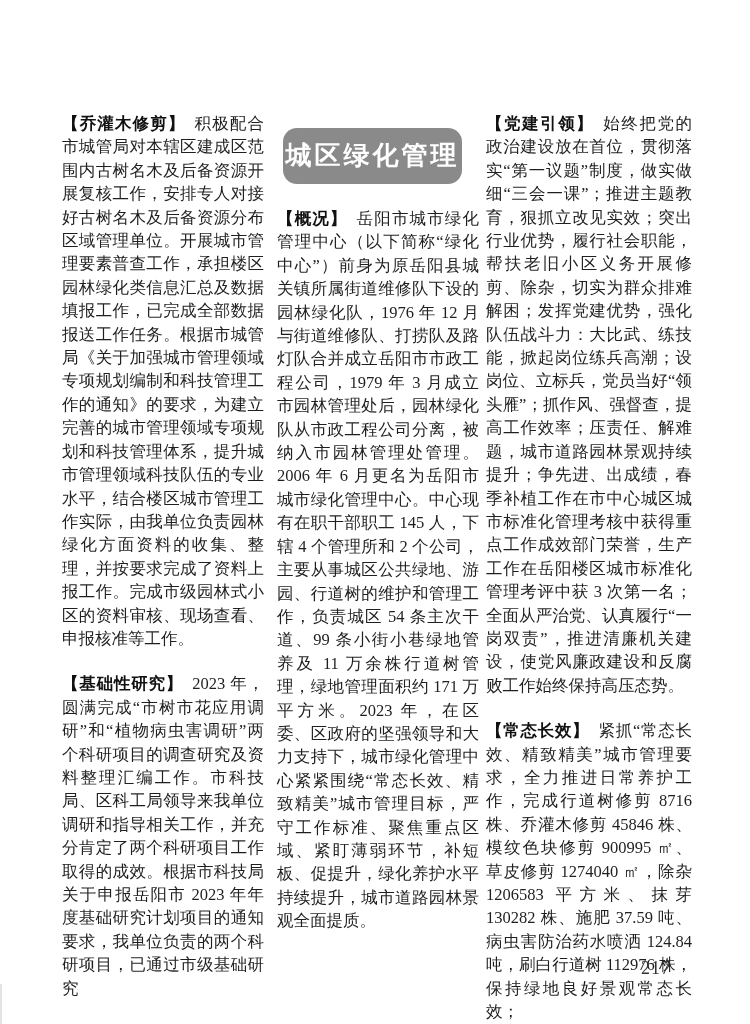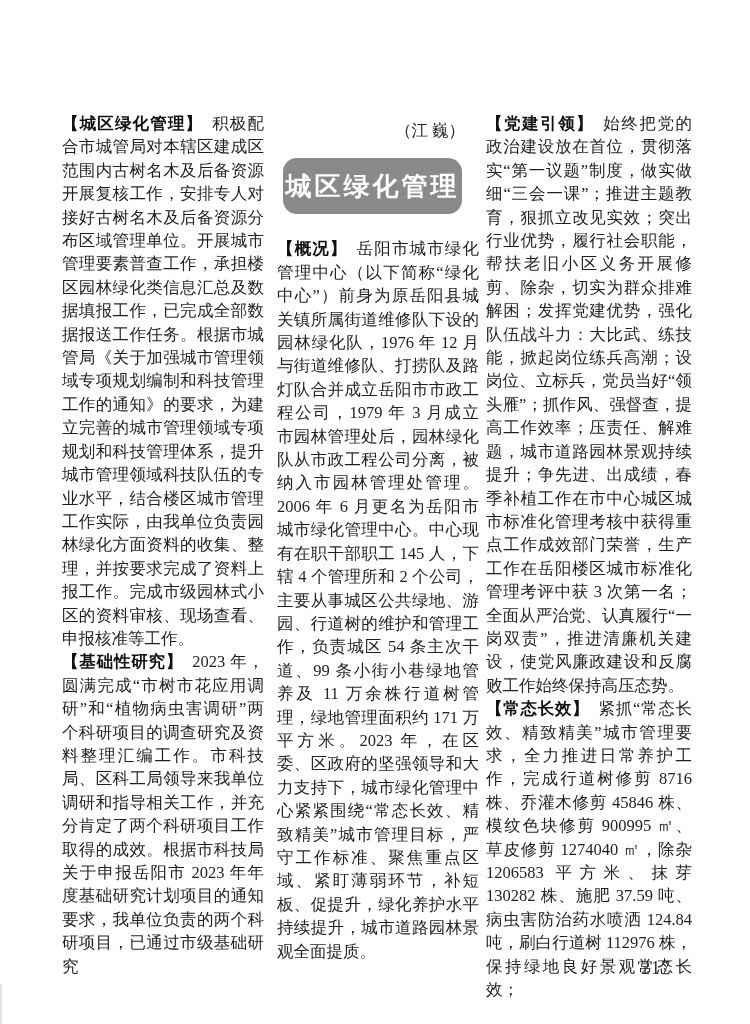--- a/index.html
+++ b/index.html
@@ -28,21 +28,21 @@
   
   .col{
     position:absolute;top:112px;
     font-size:16.5px;line-height:23.4px;
     text-align:justify;
   }
   .col1{left:62px;width:202px;}
   .col2{left:277px;width:202px;}
   .col3{left:486px;width:206px;}
   .para{margin:0;}
-  .spaced{}
+  .spaced{margin-top:22px;}
   .plabel{
     font-family:"Liberation Sans","DejaVu Sans",sans-serif;
     font-weight:700;color:#111;margin-right:9px;
   }
   .byline{
     margin:7px 0 0 0;text-align:right;padding-right:14px;
   }
   .title-box{
     margin:16px 17px 0 6px;height:56px;
     background:#8a8a8a;border-radius:14px;
@@ -62,26 +62,25 @@
     position:absolute;left:0;top:984px;width:2px;height:40px;background:#e3e3e3;
   }
 </style>
 </head>
 <body>
 
 <div class="page">
 
 
   <div class="col col1">
-    <p class="para"><span class="plabel">【城区绿化管理】</span><span>积极配合市城管局对本辖区建成区范围内古树名木及后备资源开展复核工作，安排专人对接好古树名木及后备资源分布区域管理单位。开展城市管理要素普查工作，承担楼区园林绿化类信息汇总及数据填报工作，已完成全部数据报送工作任务。根据市城管局《关于加强城市管理领域专项规划编制和科技管理工作的通知》的要求，为建立完善的城市管理领域专项规划和科技管理体系，提升城市管理领域科技队伍的专业水平，结合楼区城市管理工作实际，由我单位负责园林绿化方面资料的收集、整理，并按要求完成了资料上报工作。完成市级园林式小区的资料审核、现场查看、申报核准等工作。</span></p>
+    <p class="para"><span class="plabel">【乔灌木修剪】</span><span>积极配合市城管局对本辖区建成区范围内古树名木及后备资源开展复核工作，安排专人对接好古树名木及后备资源分布区域管理单位。开展城市管理要素普查工作，承担楼区园林绿化类信息汇总及数据填报工作，已完成全部数据报送工作任务。根据市城管局《关于加强城市管理领域专项规划编制和科技管理工作的通知》的要求，为建立完善的城市管理领域专项规划和科技管理体系，提升城市管理领域科技队伍的专业水平，结合楼区城市管理工作实际，由我单位负责园林绿化方面资料的收集、整理，并按要求完成了资料上报工作。完成市级园林式小区的资料审核、现场查看、申报核准等工作。</span></p>
     <p class="para spaced"><span class="plabel">【基础性研究】</span><span>2023 年，圆满完成“市树市花应用调研”和“植物病虫害调研”两个科研项目的调查研究及资料整理汇编工作。市科技局、区科工局领导来我单位调研和指导相关工作，并充分肯定了两个科研项目工作取得的成效。根据市科技局关于申报岳阳市 2023 年年度基础研究计划项目的通知要求，我单位负责的两个科研项目，已通过市级基础研究</span></p>
   </div>
 
   <div class="col col2">
-    <p class="byline">（江 巍）</p>
     <div class="title-box">
       <span>城区绿化管理</span>
     </div>
     <p class="para after-box"><span class="plabel">【概况】</span><span>岳阳市城市绿化管理中心（以下简称“绿化中心”）前身为原岳阳县城关镇所属街道维修队下设的园林绿化队，1976 年 12 月与街道维修队、打捞队及路灯队合并成立岳阳市市政工程公司，1979 年 3 月成立市园林管理处后，园林绿化队从市政工程公司分离，被纳入市园林管理处管理。2006 年 6 月更名为岳阳市城市绿化管理中心。中心现有在职干部职工 145 人，下辖 4 个管理所和 2 个公司，主要从事城区公共绿地、游园、行道树的维护和管理工作，负责城区 54 条主次干道、99 条小街小巷绿地管养及 11 万余株行道树管理，绿地管理面积约 171 万平方米。2023 年，在区委、区政府的坚强领导和大力支持下，城市绿化管理中心紧紧围绕“常态长效、精致精美”城市管理目标，严守工作标准、聚焦重点区域、紧盯薄弱环节，补短板、促提升，绿化养护水平持续提升，城市道路园林景观全面提质。</span></p>
   </div>
 
   <div class="col col3">
     <p class="para"><span class="plabel">【党建引领】</span><span>始终把党的政治建设放在首位，贯彻落实“第一议题”制度，做实做细“三会一课”；推进主题教育，狠抓立改见实效；突出行业优势，履行社会职能，帮扶老旧小区义务开展修剪、除杂，切实为群众排难解困；发挥党建优势，强化队伍战斗力：大比武、练技能，掀起岗位练兵高潮；设岗位、立标兵，党员当好“领头雁”；抓作风、强督查，提高工作效率；压责任、解难题，城市道路园林景观持续提升；争先进、出成绩，春季补植工作在市中心城区城市标准化管理考核中获得重点工作成效部门荣誉，生产工作在岳阳楼区城市标准化管理考评中获 3 次第一名；全面从严治党、认真履行“一岗双责”，推进清廉机关建设，使党风廉政建设和反腐败工作始终保持高压态势。</span></p>
     <p class="para spaced"><span class="plabel">【常态长效】</span><span>紧抓“常态长效、精致精美”城市管理要求，全力推进日常养护工作，完成行道树修剪 8716 株、乔灌木修剪 45846 株、模纹色块修剪 900995 ㎡、草皮修剪 1274040 ㎡，除杂 1206583 平方米、抹芽 130282 株、施肥 37.59 吨、病虫害防治药水喷洒 124.84 吨，刷白行道树 112976 株，保持绿地良好景观常态长效；</span></p>
   </div>

